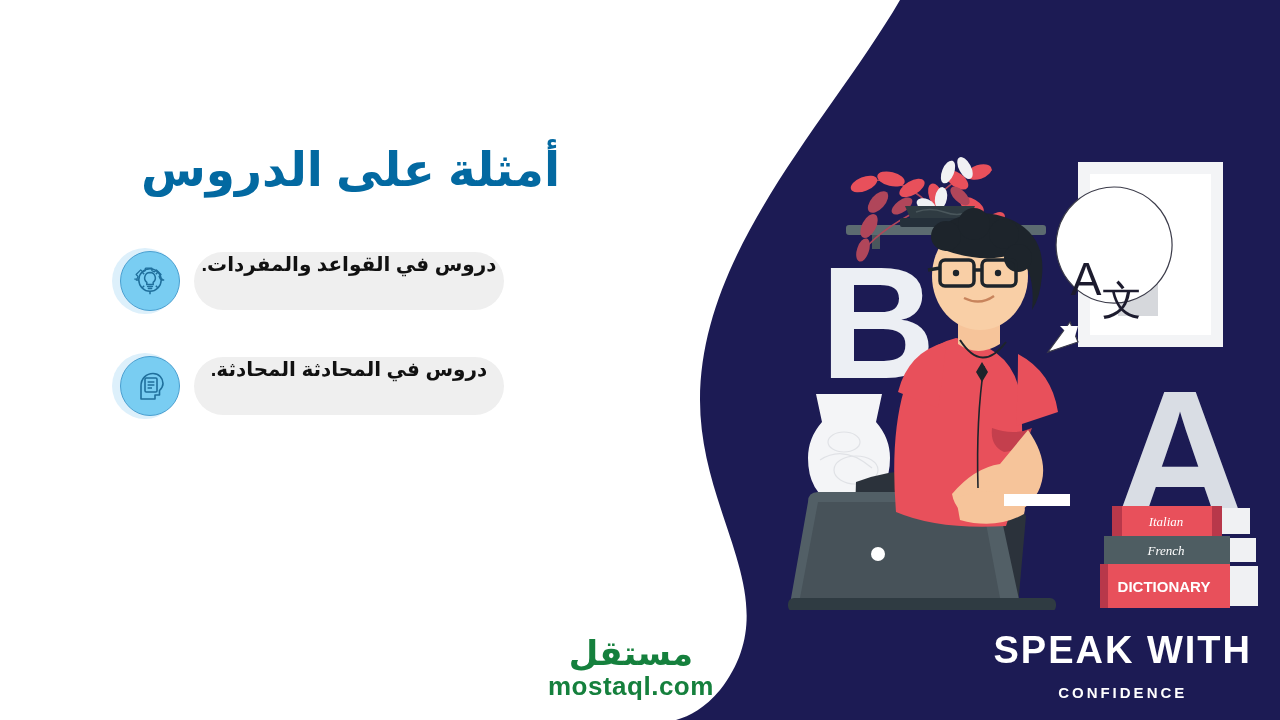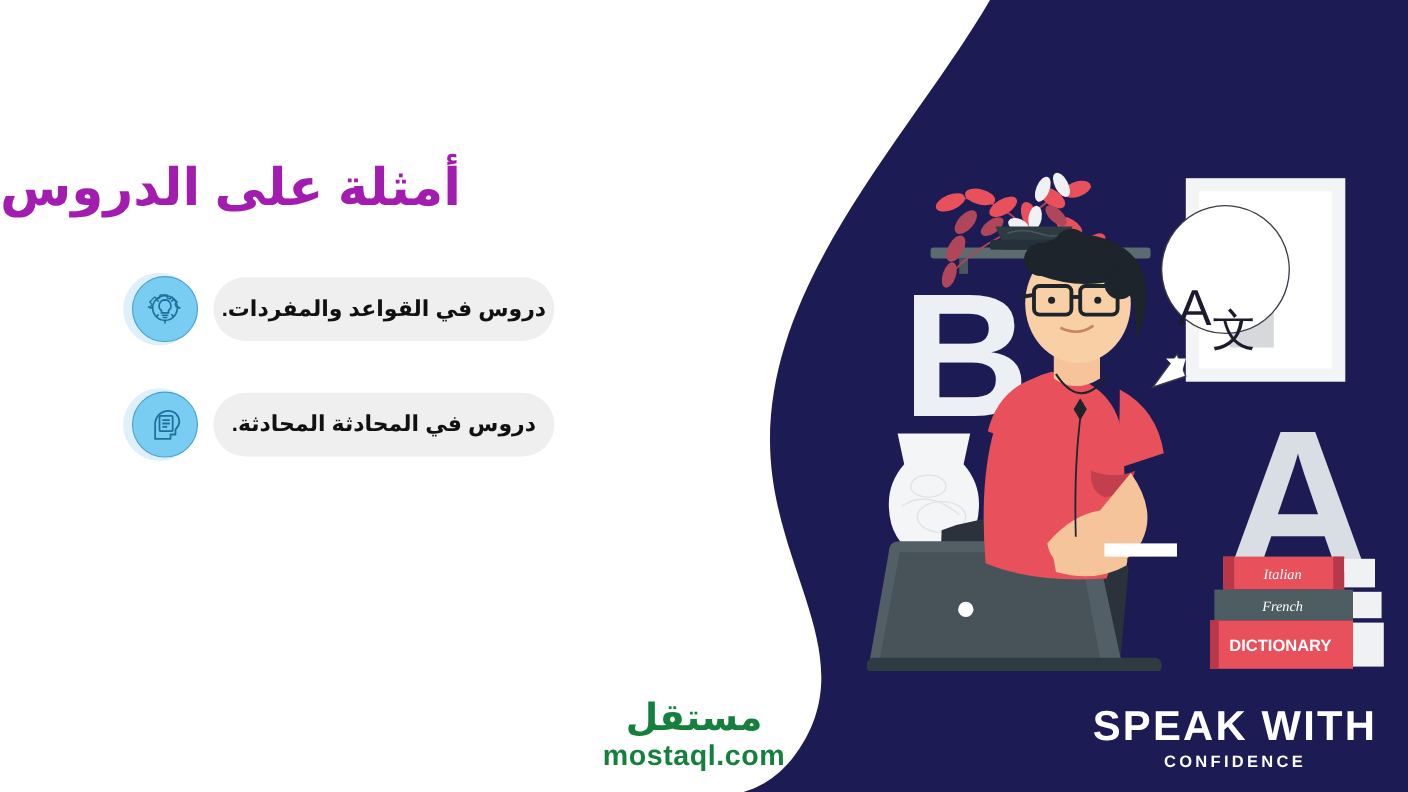--- a/index.html
+++ b/index.html
@@ -33,23 +33,23 @@
     width: 620px;
     height: 720px;
     z-index: 5;
   }
 
   .slide-title {
     position: absolute;
     left: 0;
     top: 112px;
     width: 560px;
-    text-align: left;
+    text-align: right;
     direction: rtl;
-    color: #a21caf;
+    color: #0369a1;
     font-size: 47px;
     font-weight: bold;
     letter-spacing: -0.5px;
     line-height: 1.15;
     white-space: nowrap;
   }
 
   .bullet-list {
     position: absolute;
     left: 112px;
@@ -98,21 +98,21 @@
 
   .pill {
     position: absolute;
     left: 82px;
     top: 4px;
     width: 310px;
     height: 58px;
     background: #efefef;
     border-radius: 29px;
     display: flex;
-    align-items: center;
+    align-items: flex-start;
     justify-content: center;
     padding: 0 16px;
     box-sizing: border-box;
   }
   .pill-text {
     direction: rtl;
     text-align: center;
     color: #111111;
     font-size: 20px;
     font-weight: bold;
@@ -158,21 +158,21 @@
     font-size: 38px;
     font-weight: bold;
     letter-spacing: 2px;
     line-height: 1;
   }
   .brand .line2 {
     font-size: 15px;
     font-weight: bold;
     letter-spacing: 3px;
     line-height: 1;
-    margin-top: 5px;
+    margin-top: 16px;
   }
 
   
   .illustration {
     position: absolute;
     left: 760px;
     top: 110px;
     width: 500px;
     height: 500px;
     z-index: 4;

